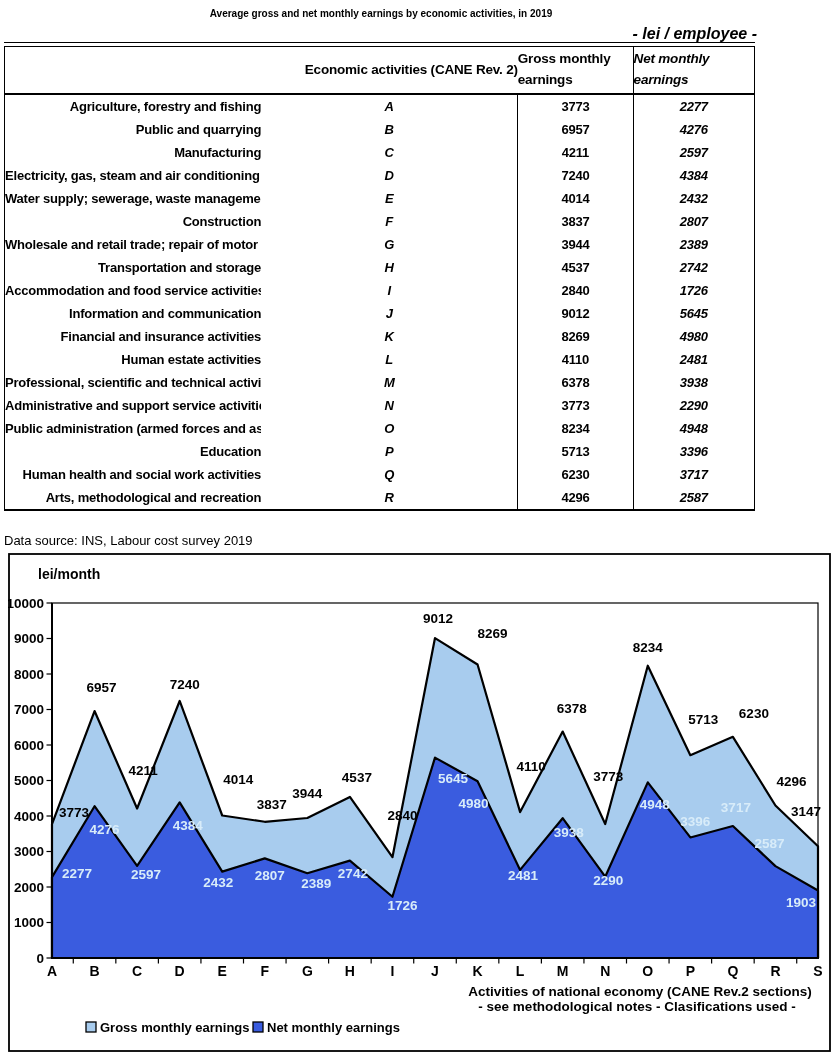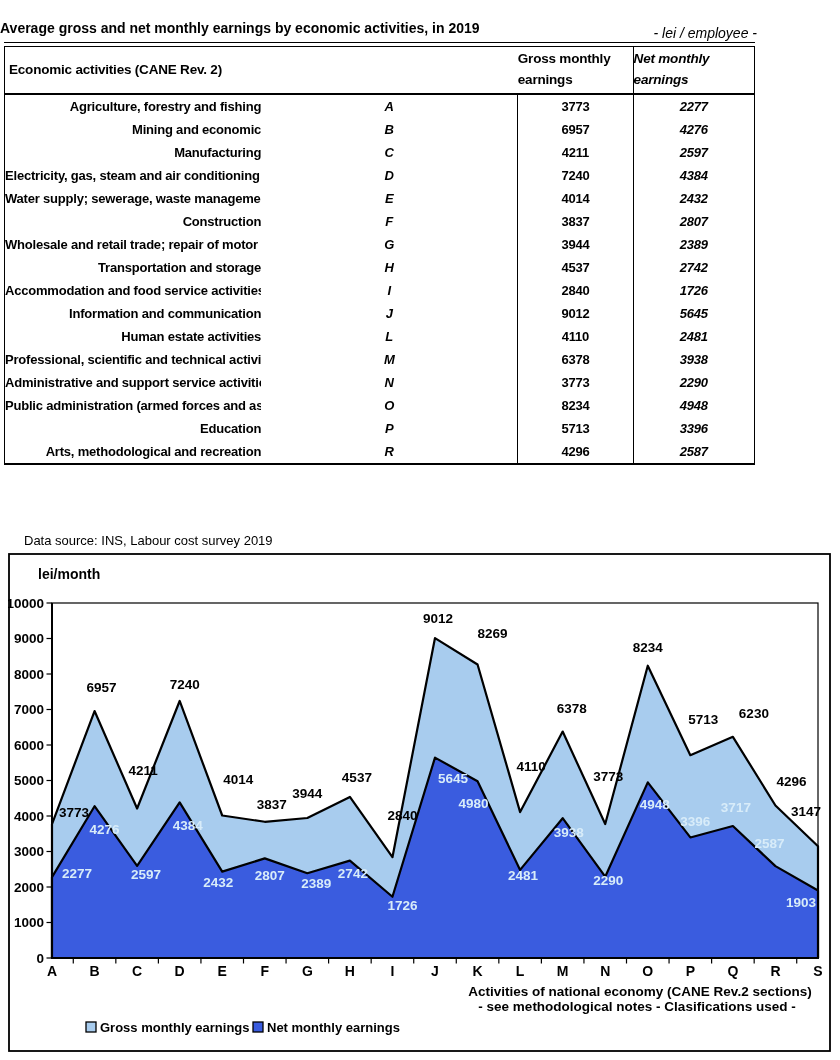--- a/index.html
+++ b/index.html
@@ -1,69 +1,69 @@
 <!DOCTYPE html>
 <html><head>
 <meta charset="utf-8">
 <style>
   html,body{margin:0;padding:0;background:#fff;}
   .page{position:relative;width:840px;height:1060px;background:#fff;
         font-family:"Liberation Sans",sans-serif;color:#000;overflow:hidden;}
-  .doc-title{position:absolute;top:20px;left:0;width:762px;text-align:left;
-             font-size:14px;font-weight:bold;}
+  .doc-title{position:absolute;top:8px;left:0;width:762px;text-align:center;
+             font-size:10px;font-weight:bold;}
   .unit-note{position:absolute;top:25px;left:0;width:757px;text-align:right;
-             font-style:italic;font-size:14px;}
+             font-style:italic;font-size:16px;font-weight:bold;}
   .top-rule{position:absolute;top:42px;left:4px;width:751px;height:3px;
             border-top:1.5px solid #000;border-bottom:1.5px solid #000;}
   table.earnings{position:absolute;top:47px;left:4px;width:751px;
                  border-collapse:collapse;table-layout:fixed;}
   table.earnings td{padding:0;vertical-align:middle;font-size:13px;font-weight:bold;
                     letter-spacing:-0.2px;overflow:hidden;white-space:nowrap;}
   tr.hdr td{height:46px;text-align:left;font-size:13.5px;line-height:1.55;}
   tr.hdr{border-bottom:2px solid #000;}
   td.c-act{width:465px;text-align:right;padding-left:4px;border-left:1.5px solid #000;}
   td.c-code{width:65px;text-align:center;font-style:italic;border-right:1.5px solid #000;}
   td.c-gross{width:105px;text-align:center;border-right:1.5px solid #000;}
   td.c-net{width:110px;text-align:center;border-right:1.5px solid #000;font-style:italic;}
   tr.row td{height:23px;}
   table.earnings{border-bottom:2px solid #000;}
-  .data-source{position:absolute;top:533px;left:24px;font-size:13px;}
+  .data-source{position:absolute;top:533px;left:4px;font-size:13px;}
   svg.chart{position:absolute;top:553px;left:8px;}
   text{font-family:"Liberation Sans",sans-serif;}
 </style>
 </head>
 <body>
 
 <div class="page">
 
   <div class="doc-title">Average gross and net monthly earnings by economic activities, in 2019</div>
   <div class="unit-note">- lei / employee -</div>
   <div class="top-rule"></div>
 
   <table class="earnings">
     <tbody>
       <tr class="hdr">
-        <td colspan="2" class="c-act" style="text-align:left;padding-left:4px;">Economic activities (CANE Rev. 2)</td>
+        <td colspan="2" class="c-act" style="text-align:right;padding-left:4px;">Economic activities (CANE Rev. 2)</td>
         <td class="c-gross">
           <span>Gross monthly</span><br>
           <span>earnings</span>
         </td>
         <td class="c-net">
           <span>Net monthly</span><br>
           <span>earnings</span>
         </td>
       </tr>
     <tr class="row">
           <td class="c-act">Agriculture, forestry and fishing</td>
           <td class="c-code">A</td>
           <td class="c-gross">3773</td>
           <td class="c-net">2277</td>
         </tr>
         <tr class="row">
-          <td class="c-act">Mining and economic</td>
+          <td class="c-act">Public and quarrying</td>
           <td class="c-code">B</td>
           <td class="c-gross">6957</td>
           <td class="c-net">4276</td>
         </tr>
         <tr class="row">
           <td class="c-act">Manufacturing</td>
           <td class="c-code">C</td>
           <td class="c-gross">4211</td>
           <td class="c-net">2597</td>
         </tr>
@@ -103,20 +103,26 @@
           <td class="c-gross">2840</td>
           <td class="c-net">1726</td>
         </tr>
         <tr class="row">
           <td class="c-act">Information and communication</td>
           <td class="c-code">J</td>
           <td class="c-gross">9012</td>
           <td class="c-net">5645</td>
         </tr>
         <tr class="row">
+          <td class="c-act">Financial and insurance activities</td>
+          <td class="c-code">K</td>
+          <td class="c-gross">8269</td>
+          <td class="c-net">4980</td>
+        </tr>
+        <tr class="row">
           <td class="c-act">Human estate activities</td>
           <td class="c-code">L</td>
           <td class="c-gross">4110</td>
           <td class="c-net">2481</td>
         </tr>
         <tr class="row">
           <td class="c-act">Professional, scientific and technical activities</td>
           <td class="c-code">M</td>
           <td class="c-gross">6378</td>
           <td class="c-net">3938</td>
@@ -131,20 +137,26 @@
           <td class="c-act">Public administration (armed forces and assimilated excluded)</td>
           <td class="c-code">O</td>
           <td class="c-gross">8234</td>
           <td class="c-net">4948</td>
         </tr>
         <tr class="row">
           <td class="c-act">Education</td>
           <td class="c-code">P</td>
           <td class="c-gross">5713</td>
           <td class="c-net">3396</td>
+        </tr>
+        <tr class="row">
+          <td class="c-act">Human health and social work activities</td>
+          <td class="c-code">Q</td>
+          <td class="c-gross">6230</td>
+          <td class="c-net">3717</td>
         </tr>
         <tr class="row">
           <td class="c-act">Arts, methodological and recreation</td>
           <td class="c-code">R</td>
           <td class="c-gross">4296</td>
           <td class="c-net">2587</td>
         </tr>
       </tbody>
   </table>
 

